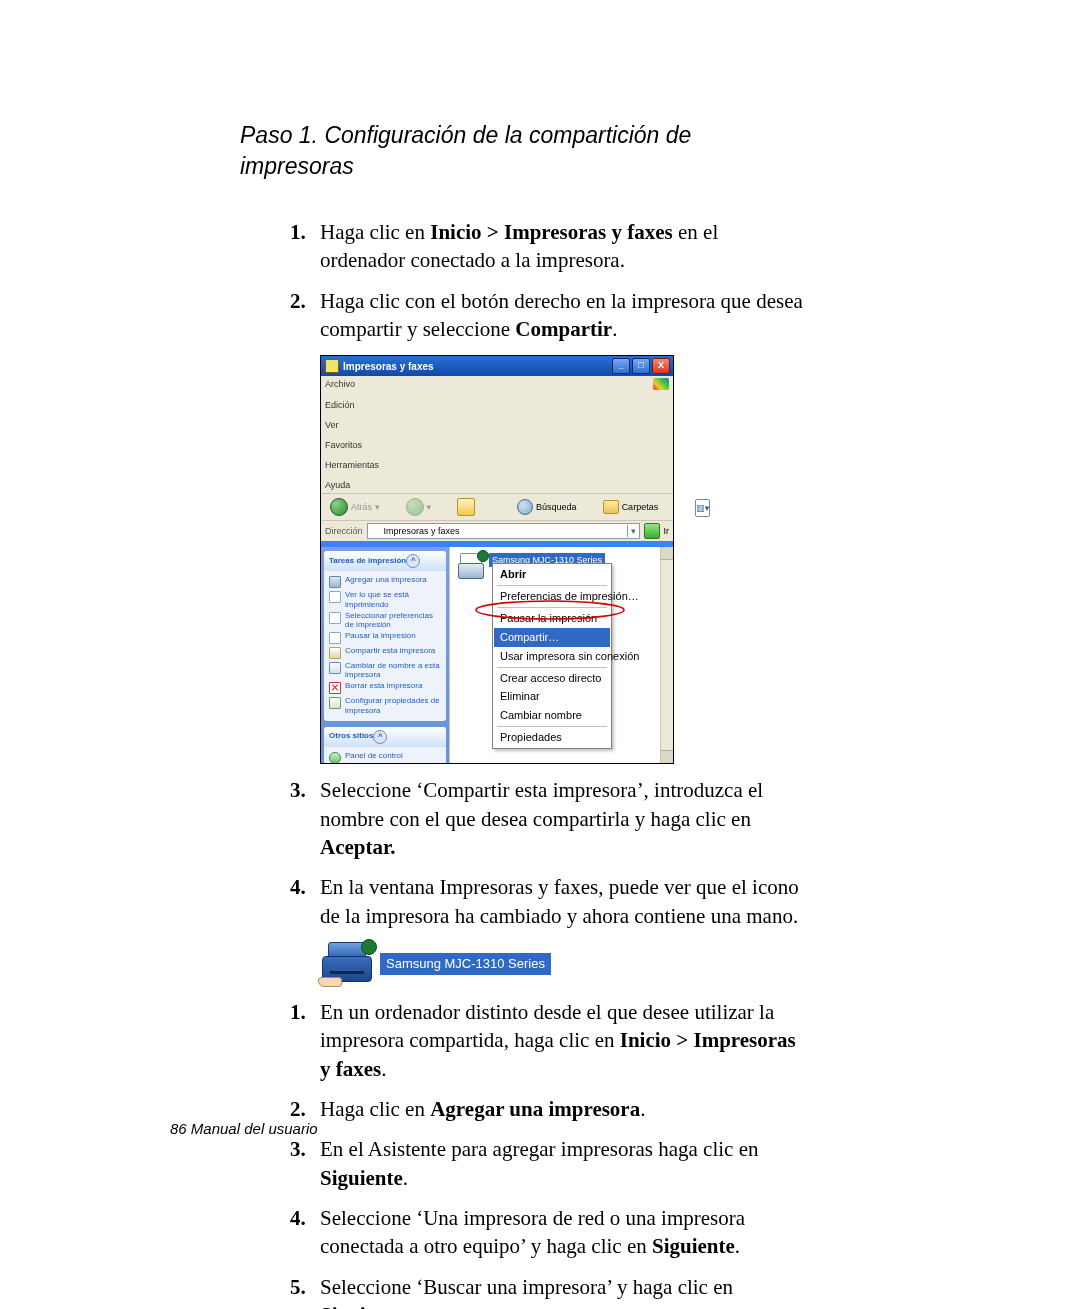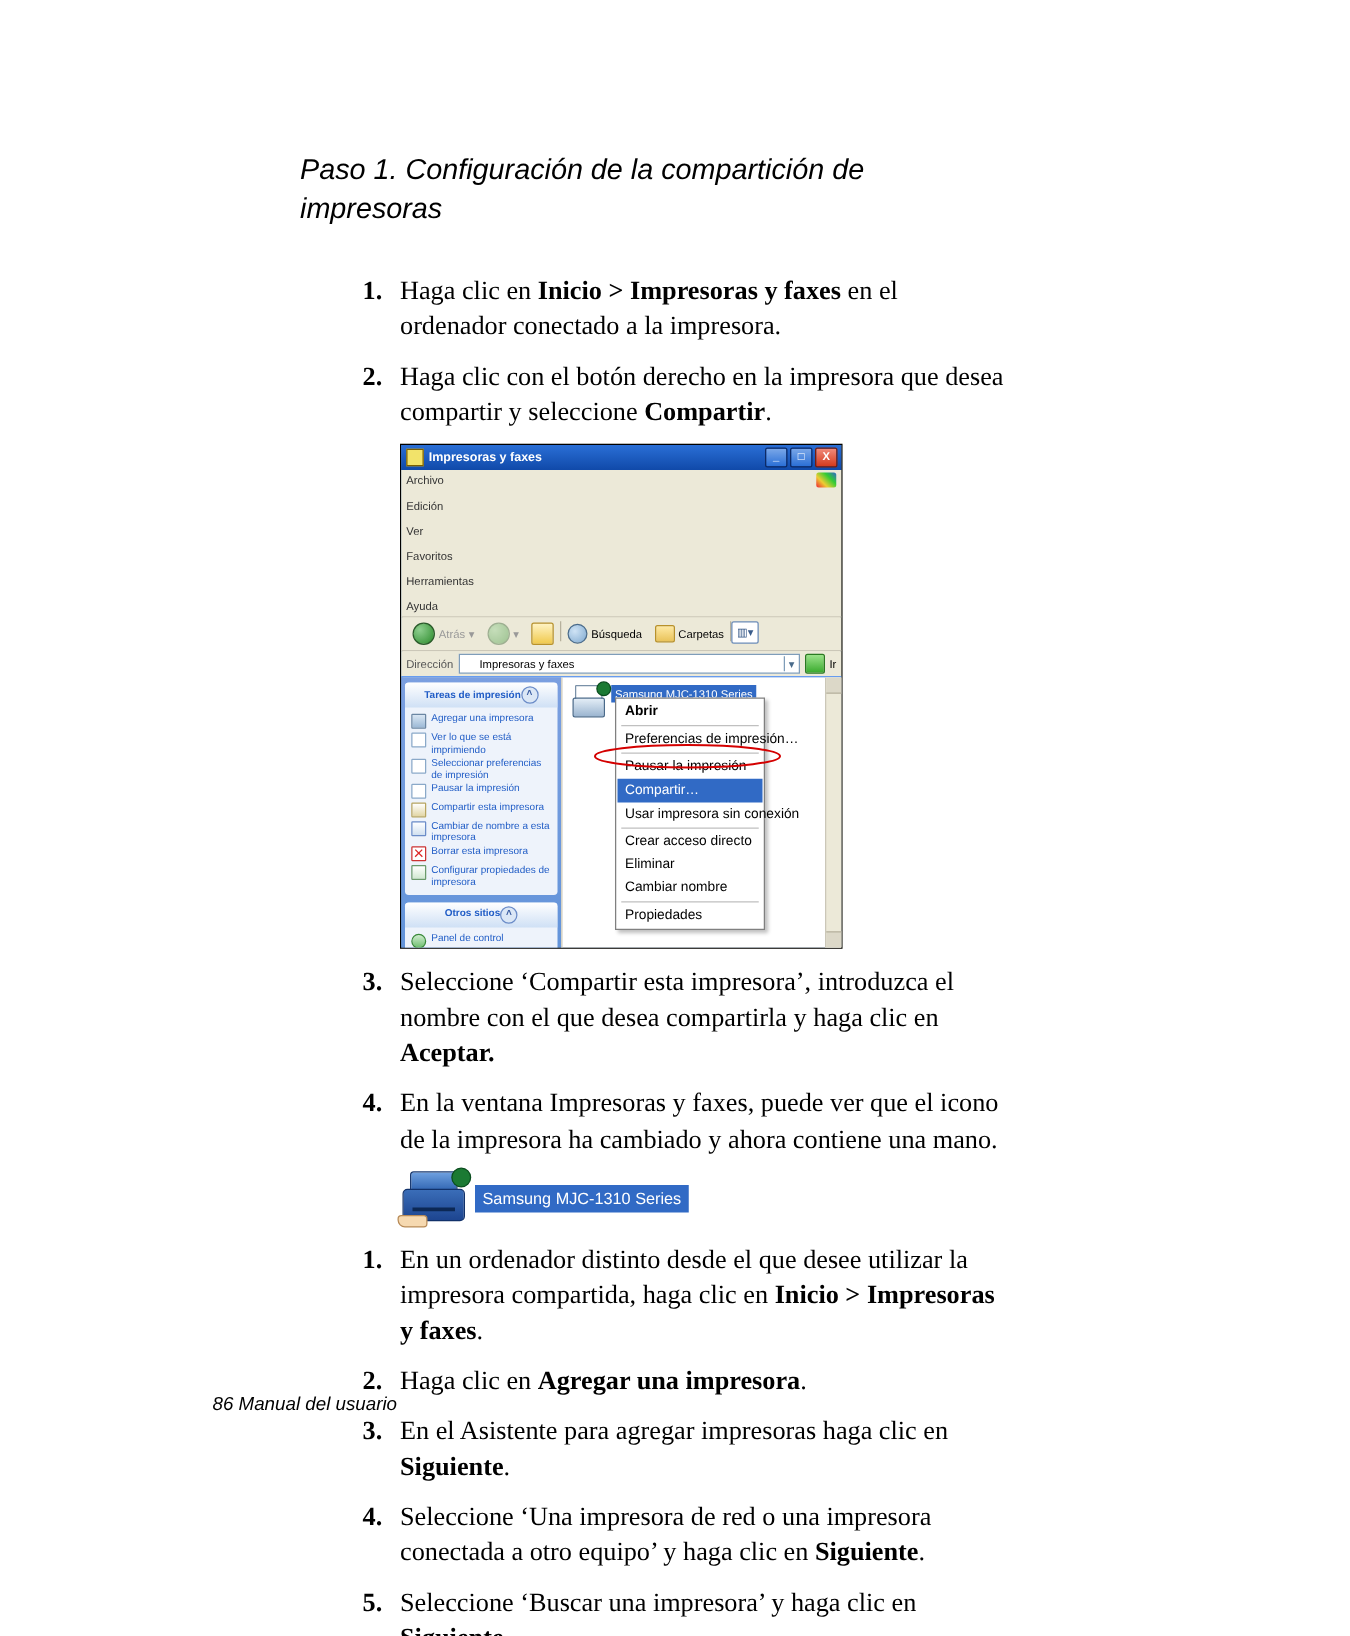--- a/index.html
+++ b/index.html
@@ -108,22 +108,22 @@
     width: 16px;
     height: 12px;
     background: linear-gradient(45deg, #e23,#ec3 33%,#3c3 66%,#36c);
     border-radius: 2px;
   }
   .xp-toolbar {
     background: #ece9d8;
     border-bottom: 1px solid #cbc7b8;
     padding: 3px 4px;
     display: flex;
-    align-items: flex-start;
-    gap: 0;
+    align-items: flex-end;
+    gap: 16px;
   }
   .tb-btn {
     display: flex;
     align-items: center;
     gap: 3px;
     height: 18px;
     padding: 0 4px;
     border: 1px solid transparent;
     border-radius: 3px;
     color: #999;
@@ -165,21 +165,21 @@
     height: 16px;
     border: 1px solid #6b8cb8;
     border-radius: 2px;
     background: #fff;
     display:flex; align-items:center; justify-content:center;
     color:#3a5c8a;
     font-size:9px;
   }
   .xp-address {
     background: #ece9d8;
-    border-bottom: 1px solid #3b82f6;
+    border-bottom: 6px solid #3b82f6;
     padding: 2px 4px;
     display: flex;
     align-items: center;
     gap: 4px;
   }
   .addrlbl { font-size: 9px; color: #555; }
   .addrbox {
     flex: 1;
     background: #fff;
     border: 1px solid #7f9db9;
@@ -213,21 +213,21 @@
     margin-bottom: 6px;
     overflow: hidden;
     font-size: 8px;
   }
   .sb-head {
     background: linear-gradient(#fff, #cfe0f5);
     color: #215dc6;
     font-weight: bold;
     padding: 3px 5px;
     display: flex;
-    justify-content: center;
+    justify-content: flex-start;
     align-items: center;
   }
   .sb-head .chev {
     width: 12px; height: 12px;
     border: 1px solid #6b8cc8;
     border-radius: 50%;
     background: #dbe7f6;
     text-align: center;
     line-height: 10px;
     color: #3a5ca0;

